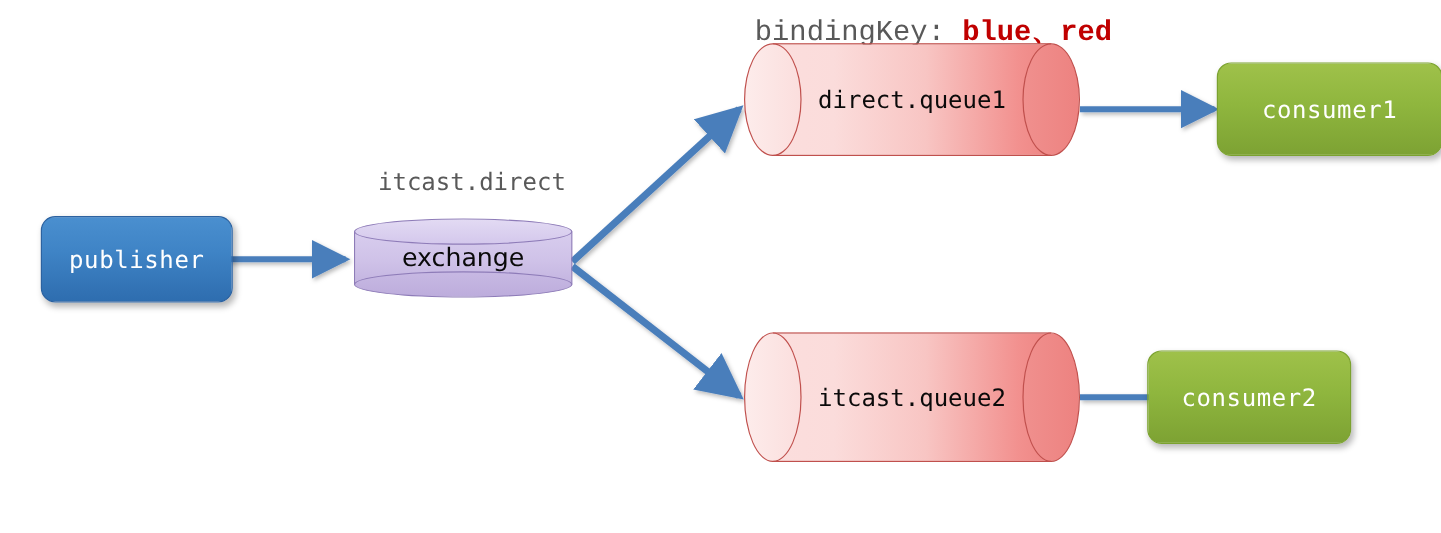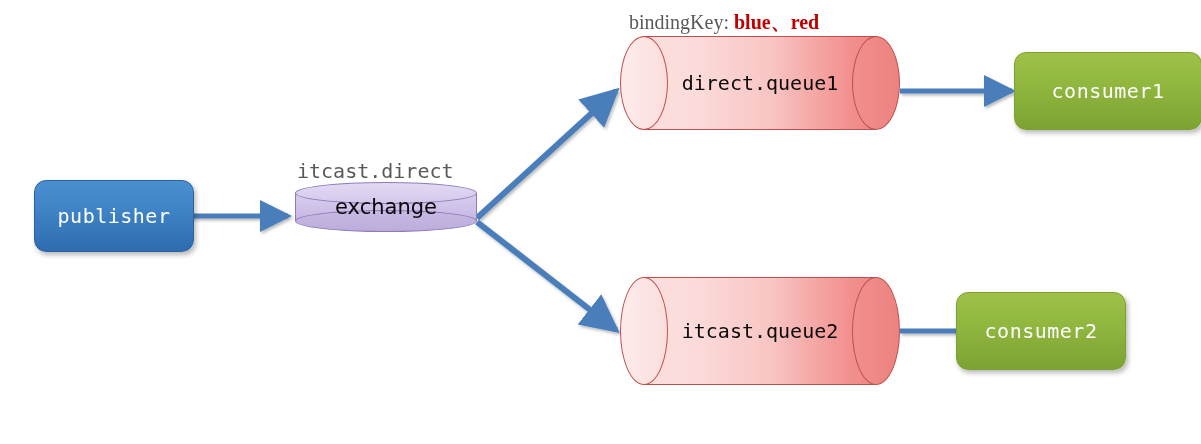--- a/index.html
+++ b/index.html
@@ -144,22 +144,22 @@
   
   .plain-label {
     position: absolute;
     font-family: "DejaVu Sans Mono", monospace;
     font-size: 20px;
     color: #595959;
     white-space: nowrap;
   }
   .binding-label {
     position: absolute;
-    font-family: Liberation Serif, serif;
-    font-size: 20px;
+    font-family: Liberation Mono, monospace;
+    font-size: 24px;
     color: #595959;
     white-space: nowrap;
   }
   .binding-label .keys {
     color: #c00000;
     font-weight: bold;
   }
 
   
   #arrows {
@@ -196,23 +196,23 @@
       <line x1="900" y1="91" x2="1012" y2="91" stroke="#4a7ebb" stroke-width="5" marker-end="url(#ah)"></line>
 
       <line x1="900" y1="331" x2="1012" y2="331" stroke="#4a7ebb" stroke-width="5" marker-end="url(#ah)"></line>
     </g>
   </svg>
 
   <div class="node rbox publisher" style="left:34px; top:180px; width:160px; height:72px;">
     <span>publisher</span>
   </div>
 
-  <div class="plain-label" style="left:297px; top:139px;margin-top:20px;">itcast.direct</div>
-
-  <div class="node vcyl" style="left:295px; top:182px; width:182px; height:50px;">
+  <div class="plain-label" style="left:315px; top:139px;">itcast.direct</div>
+
+  <div class="node vcyl" style="left:295px; top:182px; width:182px; height:66px;">
     <div class="shadow"></div>
     <div class="body"></div>
     <div class="cap-bottom"></div>
     <div class="cap-top"></div>
     <div class="label">exchange</div>
   </div>
 
   <div class="binding-label" style="left:629px; top:9px;">
     <span>bindingKey: </span><span class="keys">blue、red</span>
   </div>

